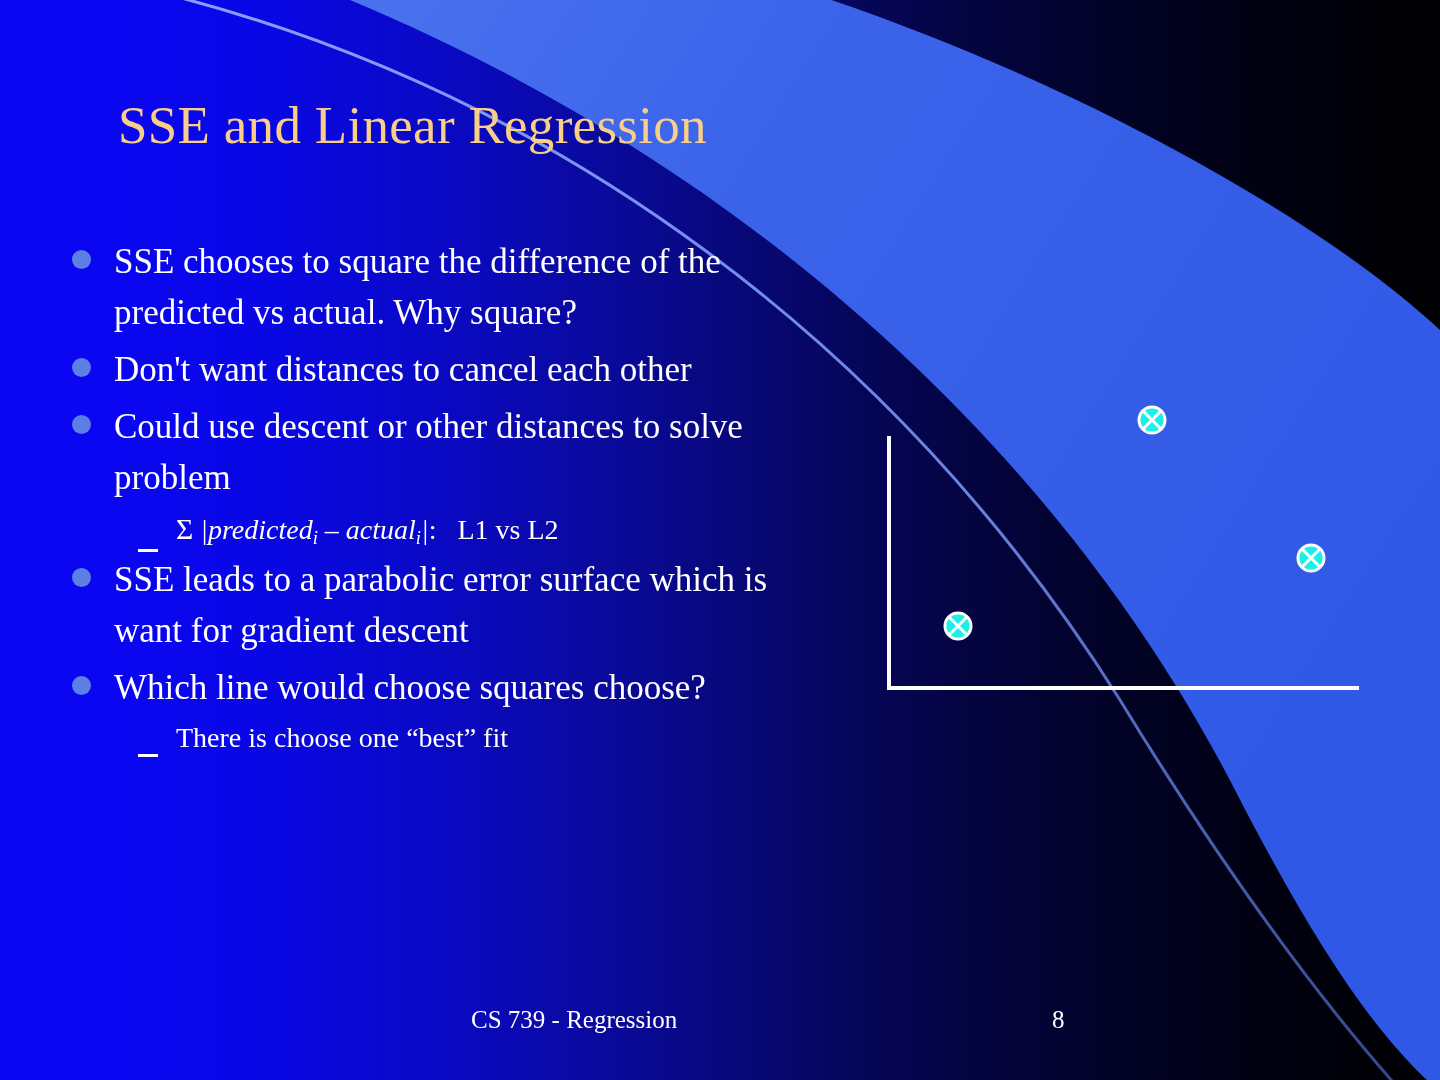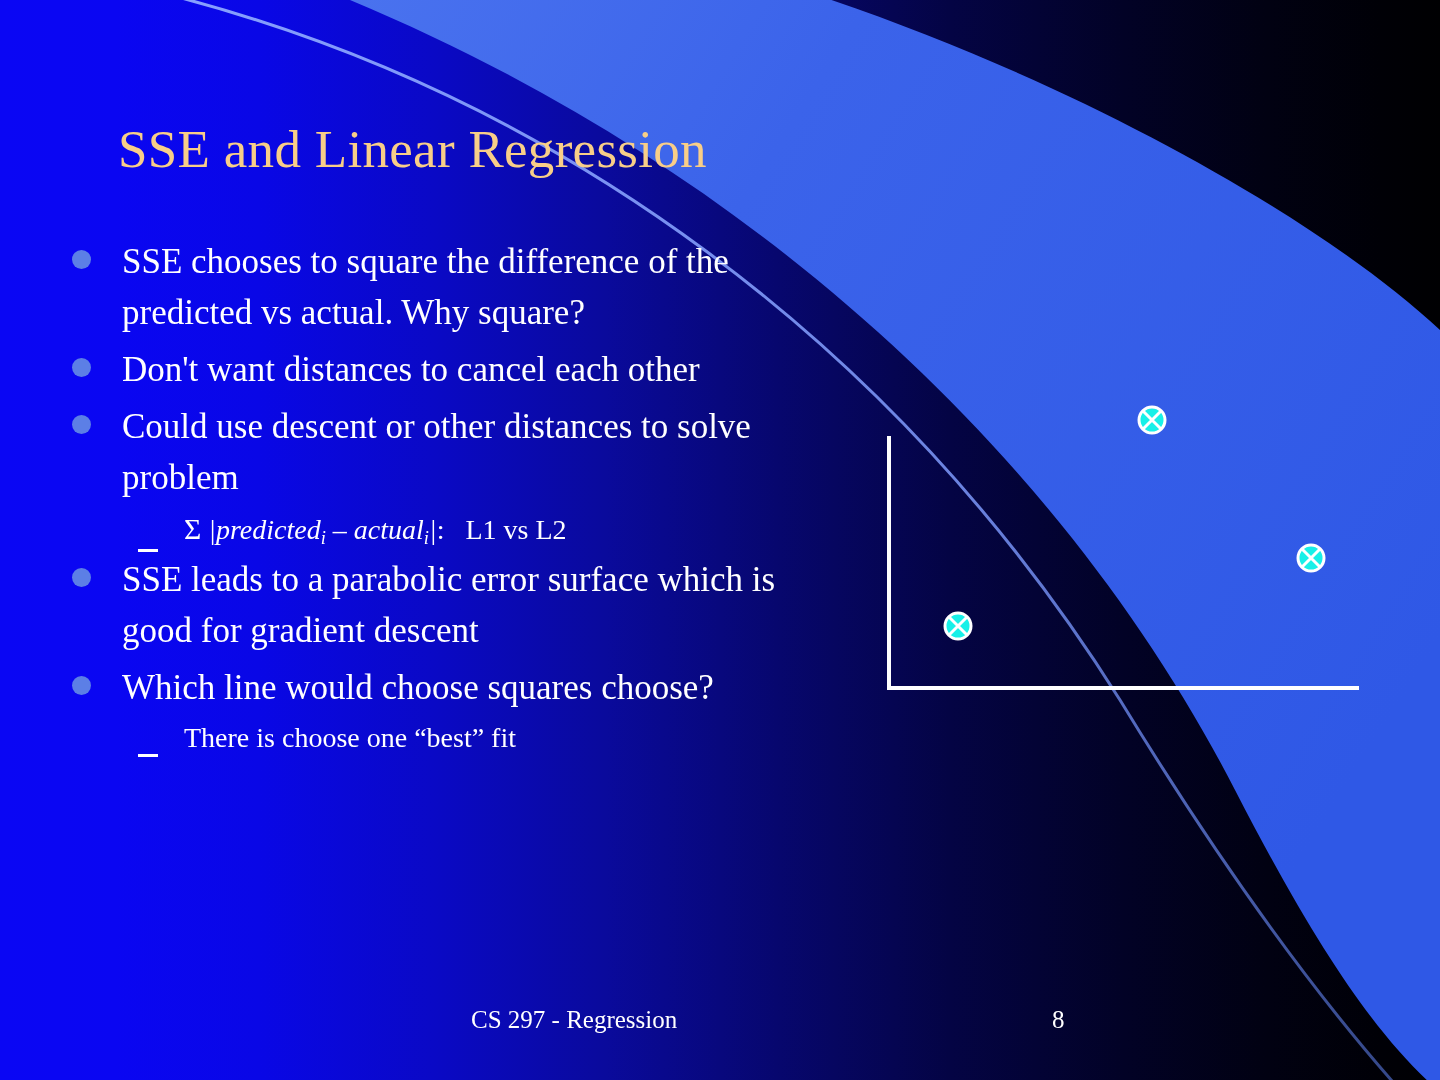--- a/index.html
+++ b/index.html
@@ -46,36 +46,34 @@
   #title {
     position: absolute;
     left: 118px;
     top: 96px;
     width: 1000px;
     font-size: 53px;
     line-height: 1.1;
     color: #f8ce88;
     letter-spacing: 0.3px;
     white-space: nowrap;
-    margin-top: 24px;
   }
 
   
   #body {
     position: absolute;
     left: 72px;
     top: 236px;
     width: 800px;
   }
   .bullet-row {
     position: relative;
     display: flex;
     align-items: flex-start;
     margin-bottom: 6px;
-    gap: 8px;
   }
   .bullet-row.lvl1 {
     padding-left: 0;
   }
   .bullet-row.lvl2 {
     padding-left: 66px;
     margin-bottom: 2px;
     align-items: flex-end;
   }
   .marker-dot {
@@ -201,21 +199,21 @@
       <span class="bullet-text">Could use descent or other distances to solve problem</span>
     </div>
 
     <div class="bullet-row lvl2">
       <span class="marker-dash"></span>
       <span class="bullet-text"><span class="sigma">Σ</span><span>&nbsp;</span><span class="it">|</span><span class="it">predicted</span><span class="sub">i</span><span class="it">&nbsp;</span><span class="it">–</span><span class="it">&nbsp;</span><span class="it">actual</span><span class="sub">i</span><span class="it">|</span><span>:</span><span>&nbsp;&nbsp;&nbsp;</span><span>L1 vs L2</span></span>
     </div>
 
     <div class="bullet-row lvl1">
       <span class="marker-dot"></span>
-      <span class="bullet-text">SSE leads to a parabolic error surface which is good for gradient descent</span>
+      <span class="bullet-text">SSE leads to a parabolic error surface which is want for gradient descent</span>
     </div>
 
     <div class="bullet-row lvl1">
       <span class="marker-dot"></span>
       <span class="bullet-text">Which line would choose squares choose?</span>
     </div>
 
     <div class="bullet-row lvl2">
       <span class="marker-dash"></span>
       <span class="bullet-text">There is choose one “best” fit</span>
@@ -236,16 +234,16 @@
         <circle cx="272" cy="20" r="13" fill="#18f0e8" stroke="#ffffff" stroke-width="3"></circle>
         <path d="M 264,12 L 280,28 M 280,12 L 264,28" stroke="#ffffff" stroke-width="3" stroke-linecap="round"></path>
       </g>
       <g>
         <circle cx="431" cy="158" r="13" fill="#18f0e8" stroke="#ffffff" stroke-width="3"></circle>
         <path d="M 423,150 L 439,166 M 439,150 L 423,166" stroke="#ffffff" stroke-width="3" stroke-linecap="round"></path>
       </g>
     </svg>
   </div>
 
-  <div id="footer-text">CS 297 - Regression</div>
+  <div id="footer-text">CS 739 - Regression</div>
   <div id="slide-number">8</div>
 
 </div>
 
 </body></html>

